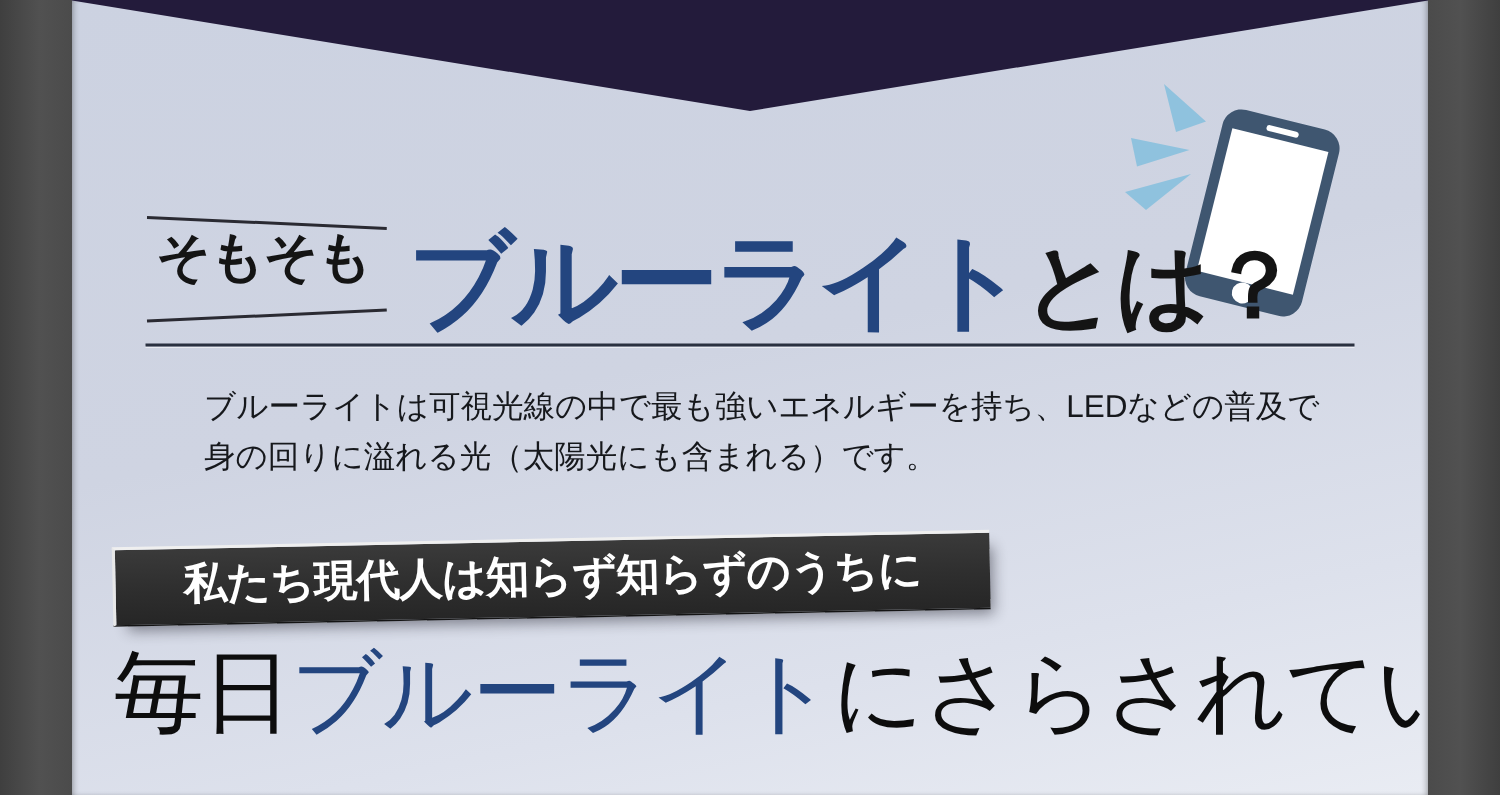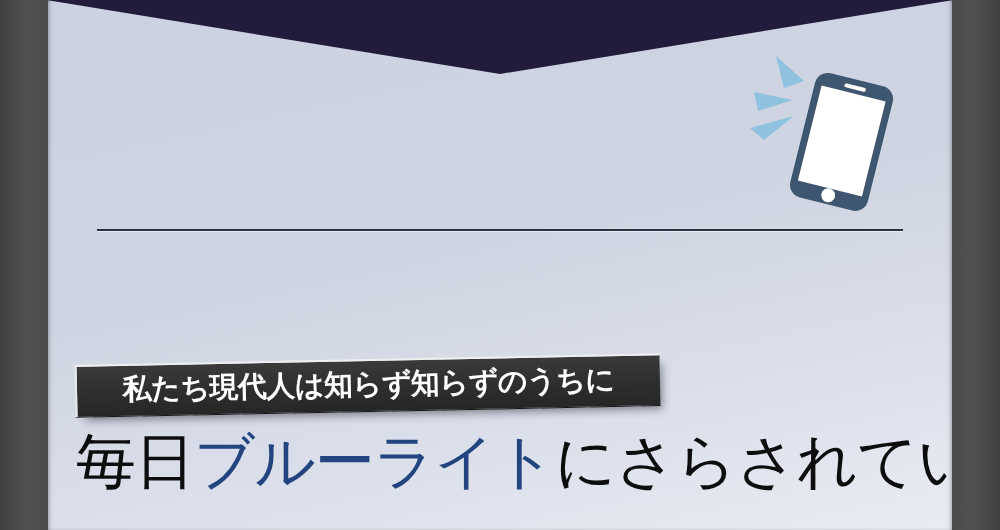--- a/index.html
+++ b/index.html
@@ -223,23 +223,37 @@
         </g>
         <g transform="rotate(14 94 92)">
           <rect x="54" y="30" width="80" height="128" rx="13" ry="13" fill="#3f5670"></rect>
           <rect x="61" y="44" width="66" height="98" fill="#ffffff"></rect>
           <rect x="83" y="36" width="22" height="4" rx="2" ry="2" fill="#ffffff"></rect>
           <circle cx="94" cy="149" r="7" fill="#ffffff"></circle>
         </g>
       </svg>
     </div>
 
+    <div id="heading-row">
+      <div id="somosomo-wrap">
+        <div class="deco-line top"></div>
+        <div id="somosomo">そもそも</div>
+        <div class="deco-line bottom"></div>
+      </div>
+      <div id="heading-main">
+        <span class="blue">ブルーライト</span><span class="dark">とは？</span>
+      </div>
+    </div>
 
     <div id="divider"></div>
 
+    <div id="body-copy">
+      <div>ブルーライトは可視光線の中で最も強いエネルギーを持ち、LEDなどの普及で</div>
+      <div>身の回りに溢れる光（太陽光にも含まれる）です。</div>
+    </div>
 
     <div id="banner">
       <span id="banner-text">私たち現代人は知らず知らずのうちに</span>
     </div>
 
     <div id="closing">
       <span class="dark">毎日</span><span class="blue">ブルーライト</span><span class="dark">にさらされています</span>
     </div>
 
   </div>

